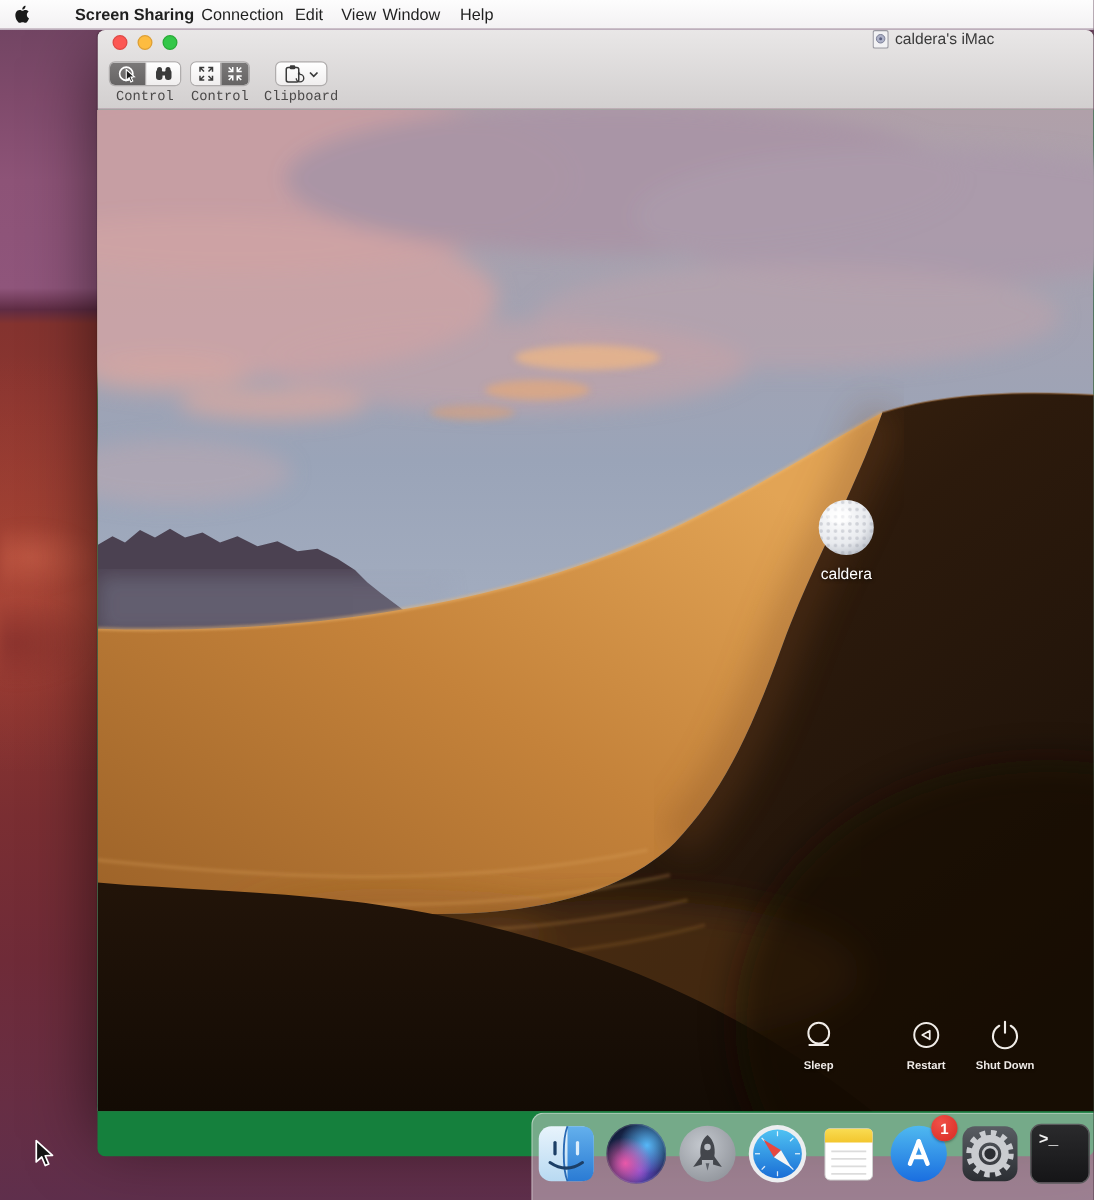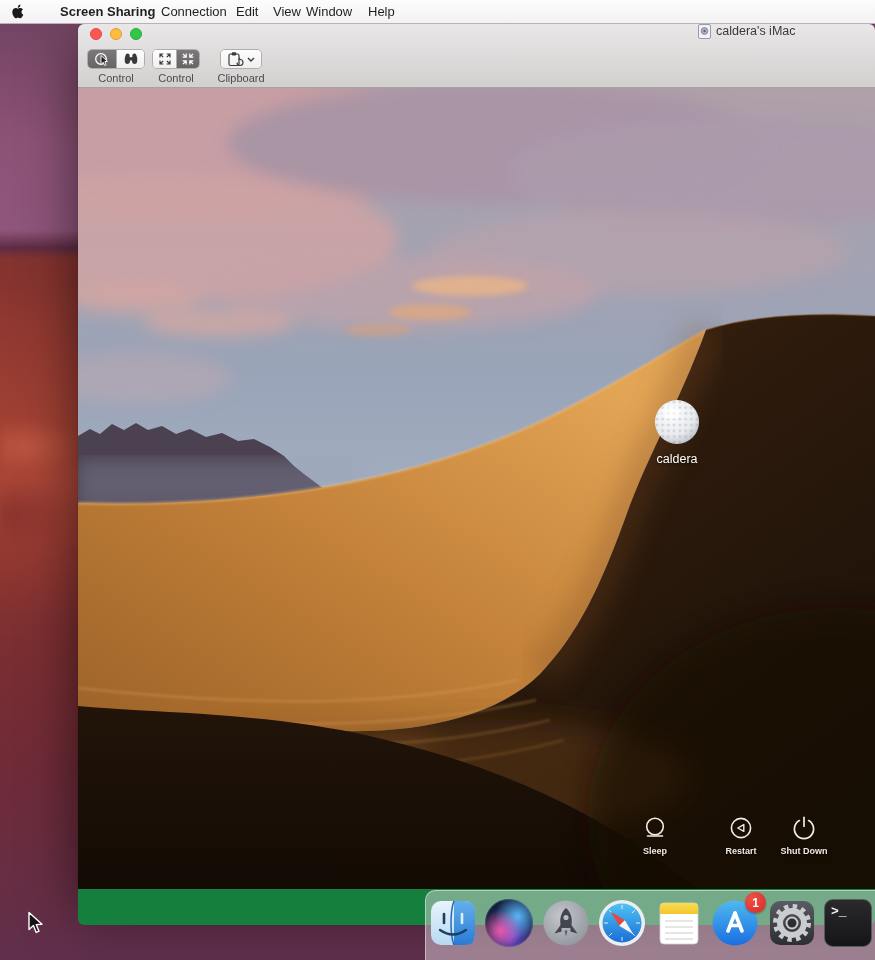--- a/index.html
+++ b/index.html
@@ -78,21 +78,21 @@
   }
   .seg .sbtn {
     width:28px; height:100%; border:none; padding:0;
     display:flex; align-items:center; justify-content:center;
     background:linear-gradient(#ffffff,#f0eeee); cursor:default;
   }
   .seg .sbtn + .sbtn { border-left:1px solid #b0adad; }
   .seg .sbtn.sel { background:linear-gradient(#7b7979,#666464); }
   .tg-scaling .sbtn { width:23px; }
   .tg-clipboard .sbtn { width:40px; }
-  .tlabel { font-size:11px; color:#4c4a4a; margin-top:3px; white-space:nowrap; }
+  .tlabel { font-size:11px; color:#4c4a4a; margin-top:3px; white-space:nowrap;font-family:Liberation Mono, monospace; }
 
   
   .remote {
     position:absolute; left:0; top:64px; width:797px; height:837px;
     background:#15803d; overflow:hidden;
     border-radius:0 0 6px 6px;
   }
   .remote svg.wall { position:absolute; left:0; top:0; }
 
   .user { position:absolute; width:90px; text-align:center; }

